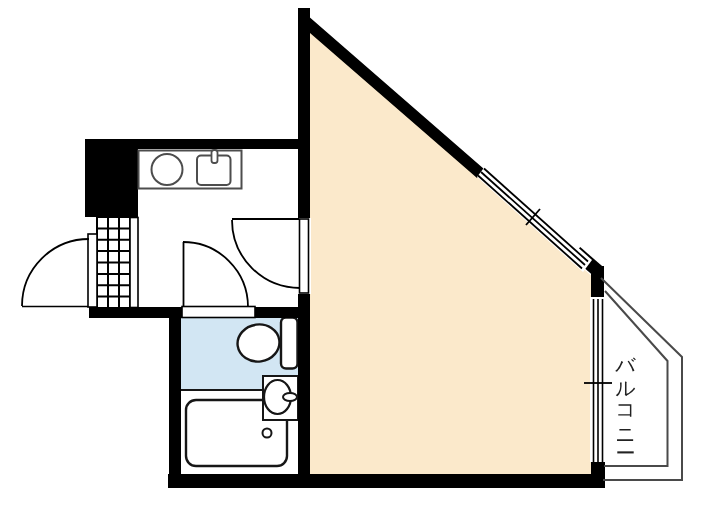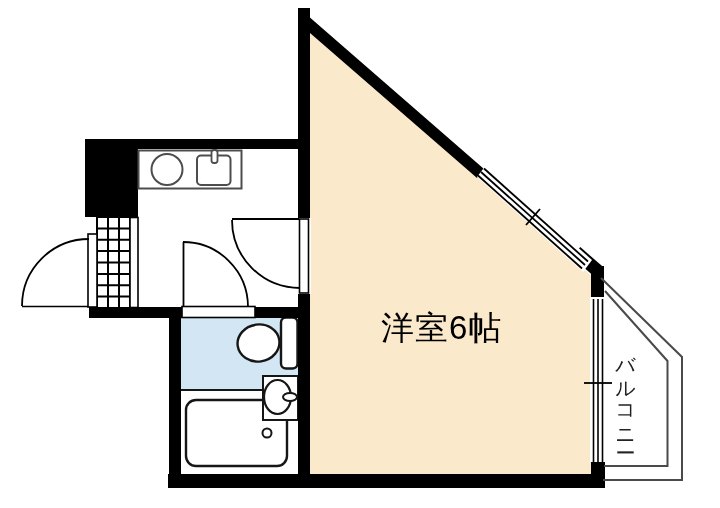--- a/index.html
+++ b/index.html
@@ -122,15 +122,14 @@
     </g>
 
     <g>
       <rect x="138.5" y="150.5" width="103" height="38" fill="#ffffff" stroke="#4D4D4D" stroke-width="2"></rect>
       <circle cx="167" cy="169.5" r="15.5" fill="#ffffff" stroke="#4D4D4D" stroke-width="2"></circle>
       <rect x="197" y="155.5" width="33.5" height="29.5" rx="4" fill="#ffffff" stroke="#4D4D4D" stroke-width="2"></rect>
       <rect x="211.5" y="150" width="6" height="13" rx="2.5" fill="#ffffff" stroke="#4D4D4D" stroke-width="1.8"></rect>
     </g>
   </svg>
 
-  <div class="room-label">洋室6帖</div>
   <div class="balcony-label">バルコニー</div>
 </div>
 
 </body></html>

